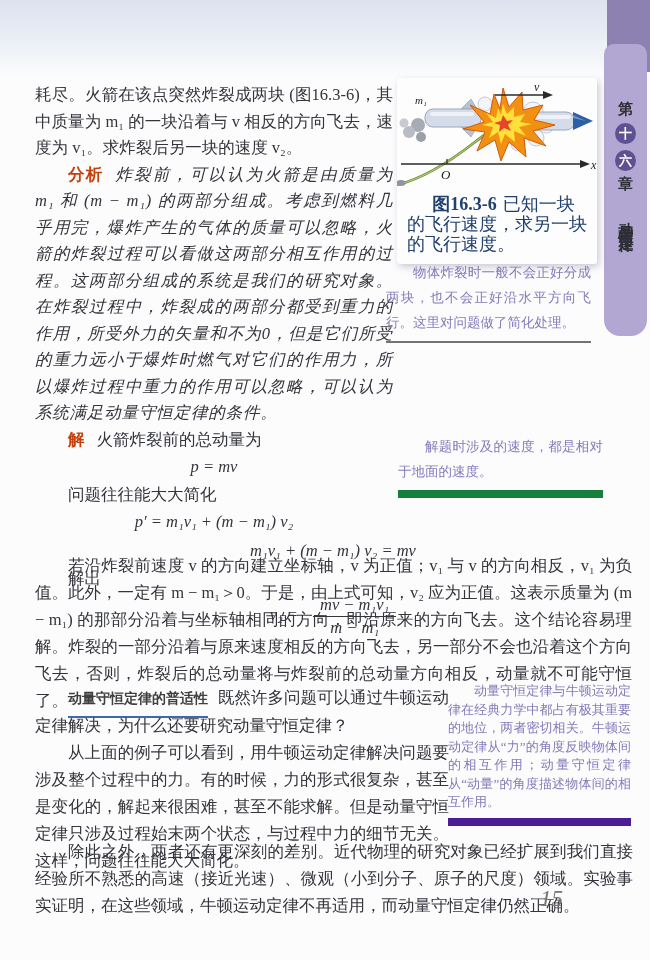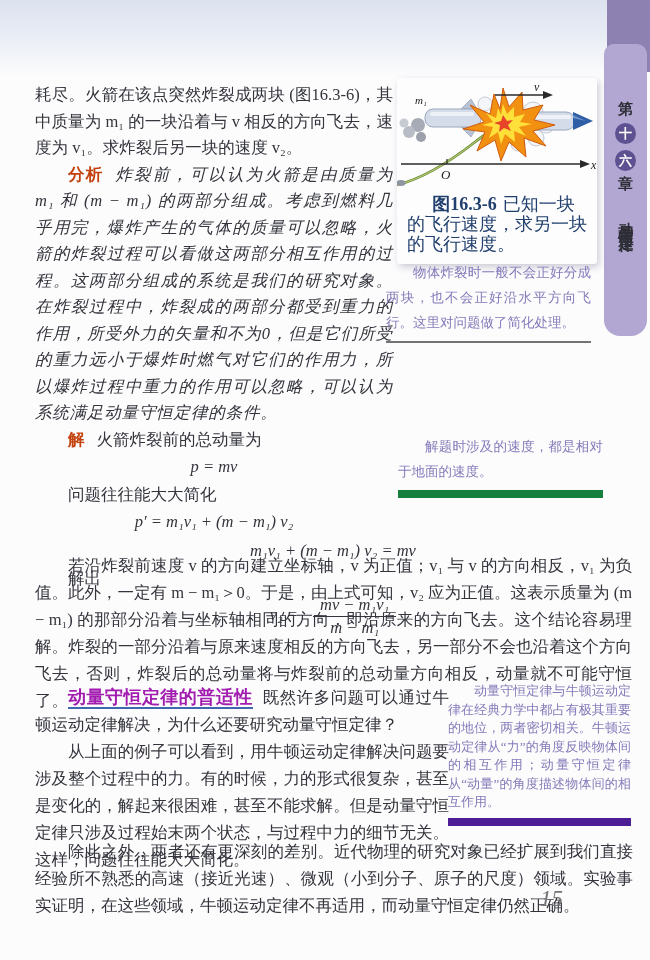--- a/index.html
+++ b/index.html
@@ -32,22 +32,22 @@
   .analysis-text { font-style:italic; letter-spacing:0.05em; }
   .eq { text-align:center; font-style:italic; font-size:16.5px; }
   .eq-narrow { width:358px; margin:1px 0; }
   .eq-wide { width:596px; margin:2px 0; }
   .frac { display:inline-flex; flex-direction:column; vertical-align:middle; text-align:center; line-height:20px; margin-left:15px; }
   .frac .num { border-bottom:1.3px solid #33343c; padding:0 7px 1px; }
   .frac .den { padding-top:1px; }
 
   .para-discussion { position:absolute; left:35px; top:552px; width:597px; font-size:16.5px; line-height:27px; }
   .section-block { position:absolute; left:35px; top:684px; width:414px; font-size:16.5px; line-height:27px; }
-  .section-heading { font-weight:bold; color:#a21caf; font-size:18px;
-    border-bottom:2px solid #4068ae; padding-bottom:0; margin-right:10px; }
+  .section-heading { font-weight:bold; color:#404040; font-size:14px;
+    border-bottom:2px solid #4068ae; padding-bottom:10px; margin-right:10px; }
   .para-modern { position:absolute; left:35px; top:838px; width:598px; font-size:16.5px; line-height:27px; }
   .page-number { position:absolute; left:540px; top:886px; font-style:italic; font-size:23px; color:#737373; }
 
   
   .figure-card { position:absolute; left:397px; top:78px; width:200px; background:#fdfdfe;
     border-radius:3px; box-shadow:2px 3px 7px rgba(90,90,120,0.30); padding:4px 0 10px; }
   .figure-caption { font-size:18px; line-height:20px; color:#21406e; padding:2px 10px 0 10px;
     text-align:left; text-indent:1.4em; }
   .figure-caption .fig-num { font-weight:bold; margin-right:6px; }
 

